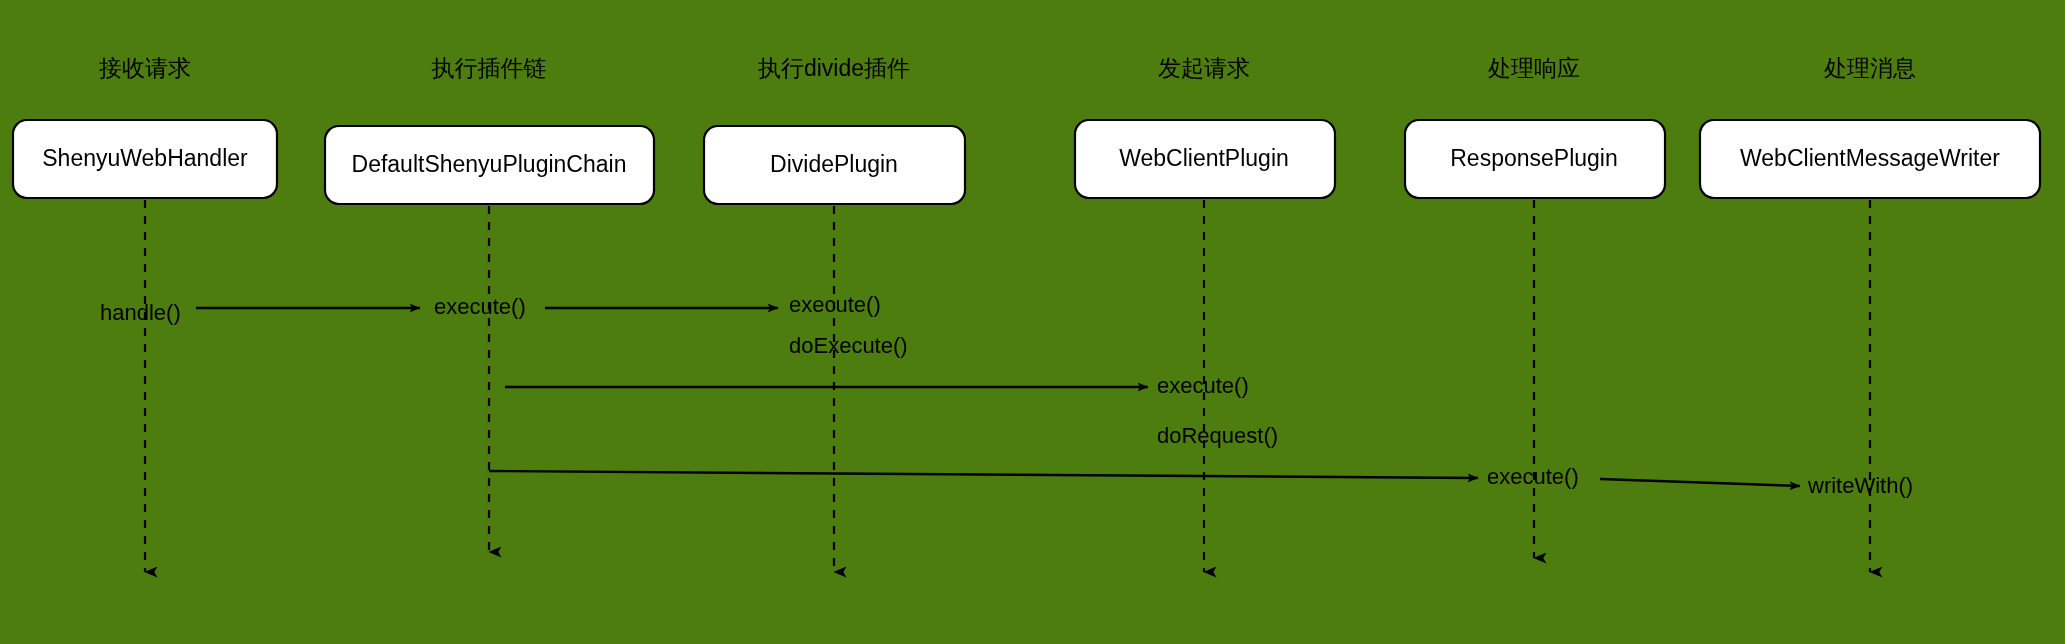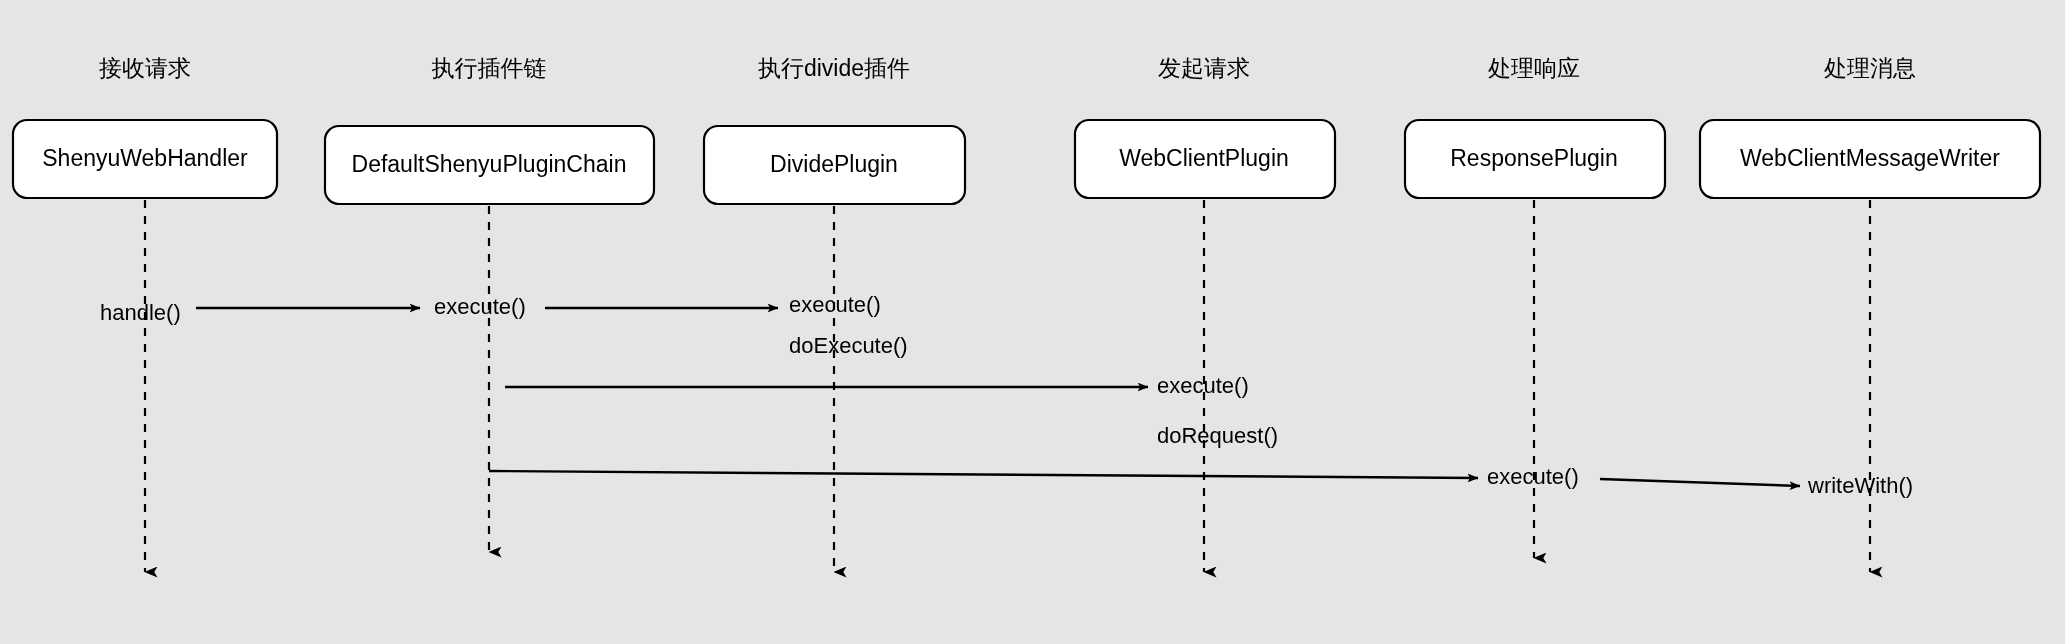--- a/index.html
+++ b/index.html
@@ -7,21 +7,21 @@
     padding: 0;
     background: #ffffff;
   }
   body {
     font-family: "Liberation Sans", sans-serif;
   }
   #diagram-root {
     position: relative;
     width: 2065px;
     height: 644px;
-    background: #e5e5e5;
+    background: #4d7c0f;
     overflow: hidden;
   }
   svg#seq-svg {
     position: absolute;
     left: 0;
     top: 0;
     width: 2065px;
     height: 644px;
     display: block;
   }

